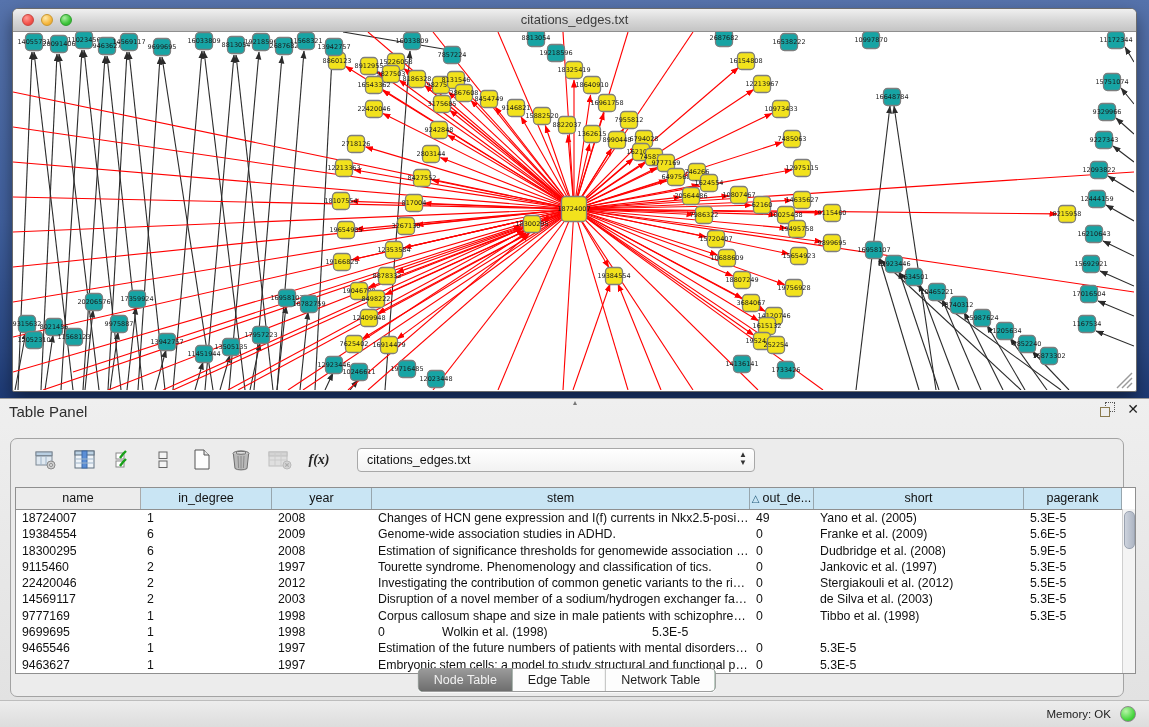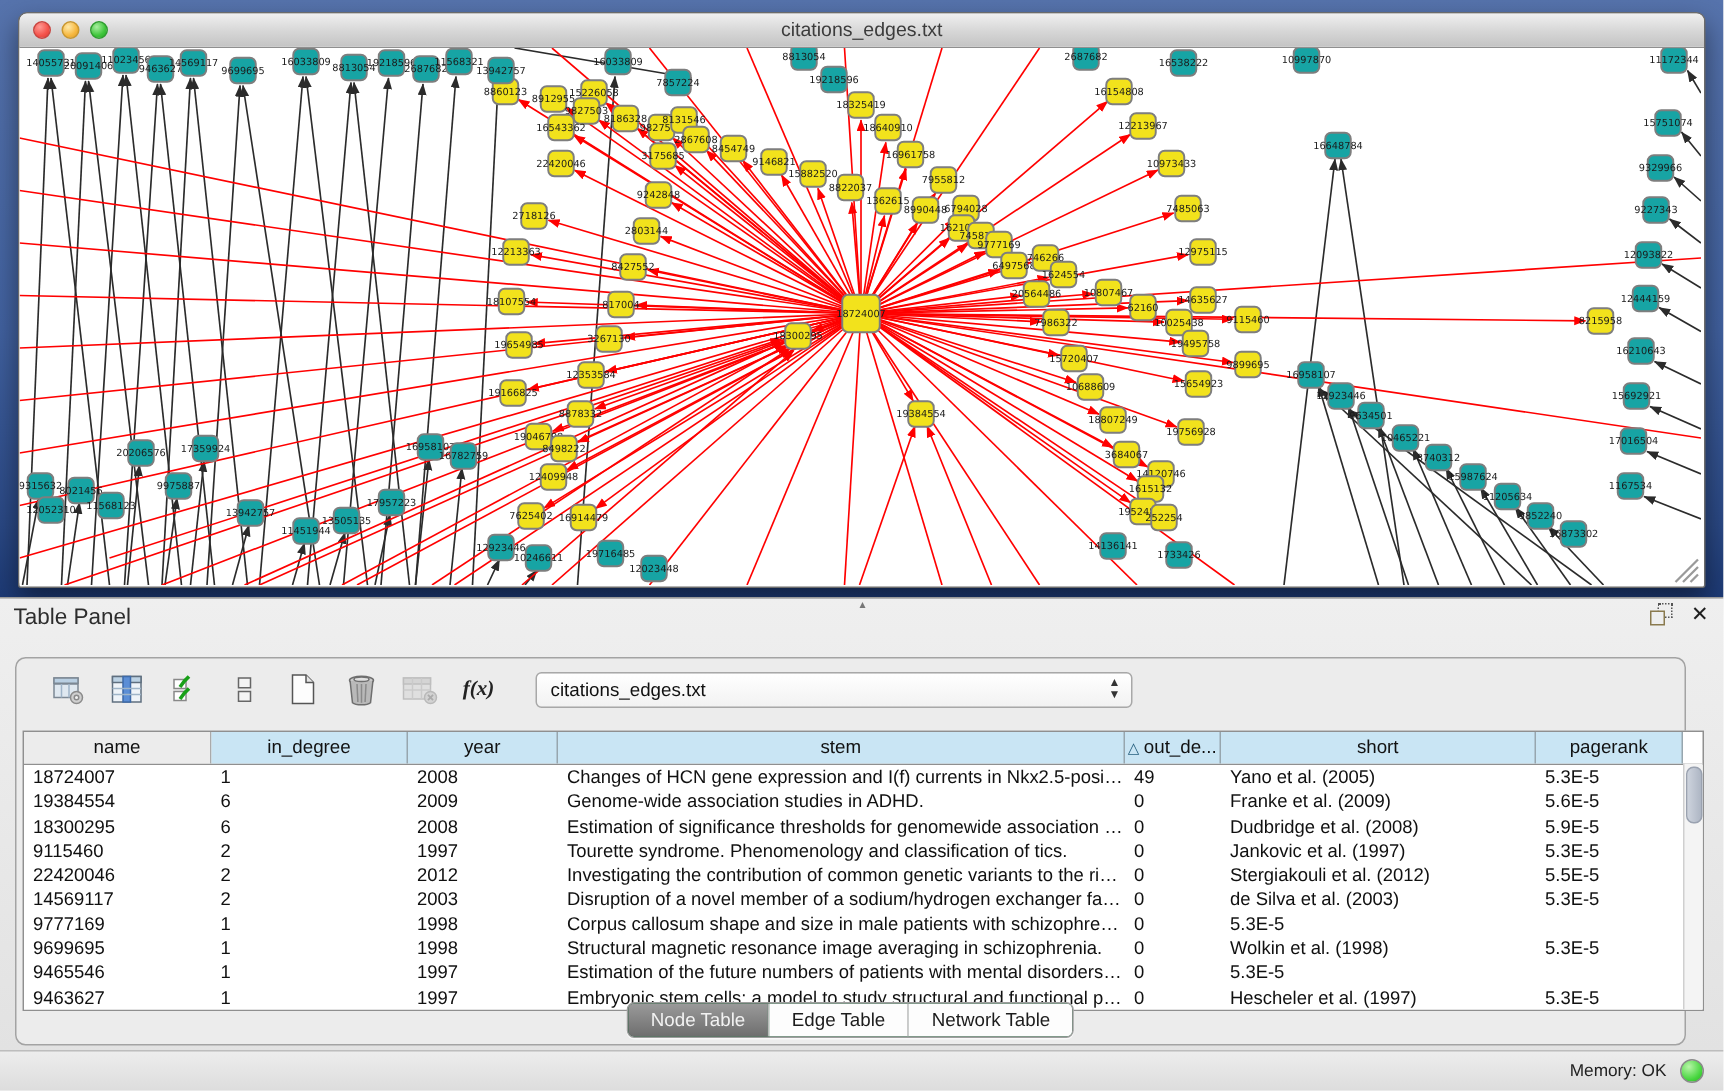--- a/index.html
+++ b/index.html
@@ -688,46 +688,45 @@
               <div class="td" style="width: 64px;">0</div>
               <div class="td" style="width: 210px;">de Silva et al. (2003)</div>
               <div class="td" style="width: 98px;">5.3E-5</div>
             </div>
             <div class="tr">
               <div class="td" style="width: 125px;">9777169</div>
               <div class="td" style="width: 131px;">1</div>
               <div class="td" style="width: 100px;">1998</div>
               <div class="td" style="width: 378px;">Corpus callosum shape and size in male patients with schizophrenia.</div>
               <div class="td" style="width: 64px;">0</div>
+              <div class="td" style="width: 210px;">Tibbo et al. (1998)</div>
               <div class="td" style="width: 98px;">5.3E-5</div>
             </div>
             <div class="tr">
               <div class="td" style="width: 125px;">9699695</div>
               <div class="td" style="width: 131px;">1</div>
               <div class="td" style="width: 100px;">1998</div>
-              <div class="td" style="width: 378px;">Structural magnetic resonance image averaging in schizophrenia.</div>
               <div class="td" style="width: 64px;">0</div>
               <div class="td" style="width: 210px;">Wolkin et al. (1998)</div>
               <div class="td" style="width: 98px;">5.3E-5</div>
             </div>
             <div class="tr">
               <div class="td" style="width: 125px;">9465546</div>
               <div class="td" style="width: 131px;">1</div>
               <div class="td" style="width: 100px;">1997</div>
               <div class="td" style="width: 378px;">Estimation of the future numbers of patients with mental disorders in Japan base...</div>
               <div class="td" style="width: 64px;">0</div>
               <div class="td" style="width: 98px;">5.3E-5</div>
             </div>
             <div class="tr">
               <div class="td" style="width: 125px;">9463627</div>
               <div class="td" style="width: 131px;">1</div>
               <div class="td" style="width: 100px;">1997</div>
               <div class="td" style="width: 378px;">Embryonic stem cells: a model to study structural and functional properties in car...</div>
               <div class="td" style="width: 64px;">0</div>
-              <div class="td" style="width: 210px;">Hescheler et al. (1997)</div>
               <div class="td" style="width: 98px;">5.3E-5</div>
             </div>
           </div>
         <div class="vscroll">
           <div class="vthumb"></div>
         </div>
       </div>
 
       <div class="seg-tabs" id="segtabs">
           <span class="seg active">Node Table</span>

